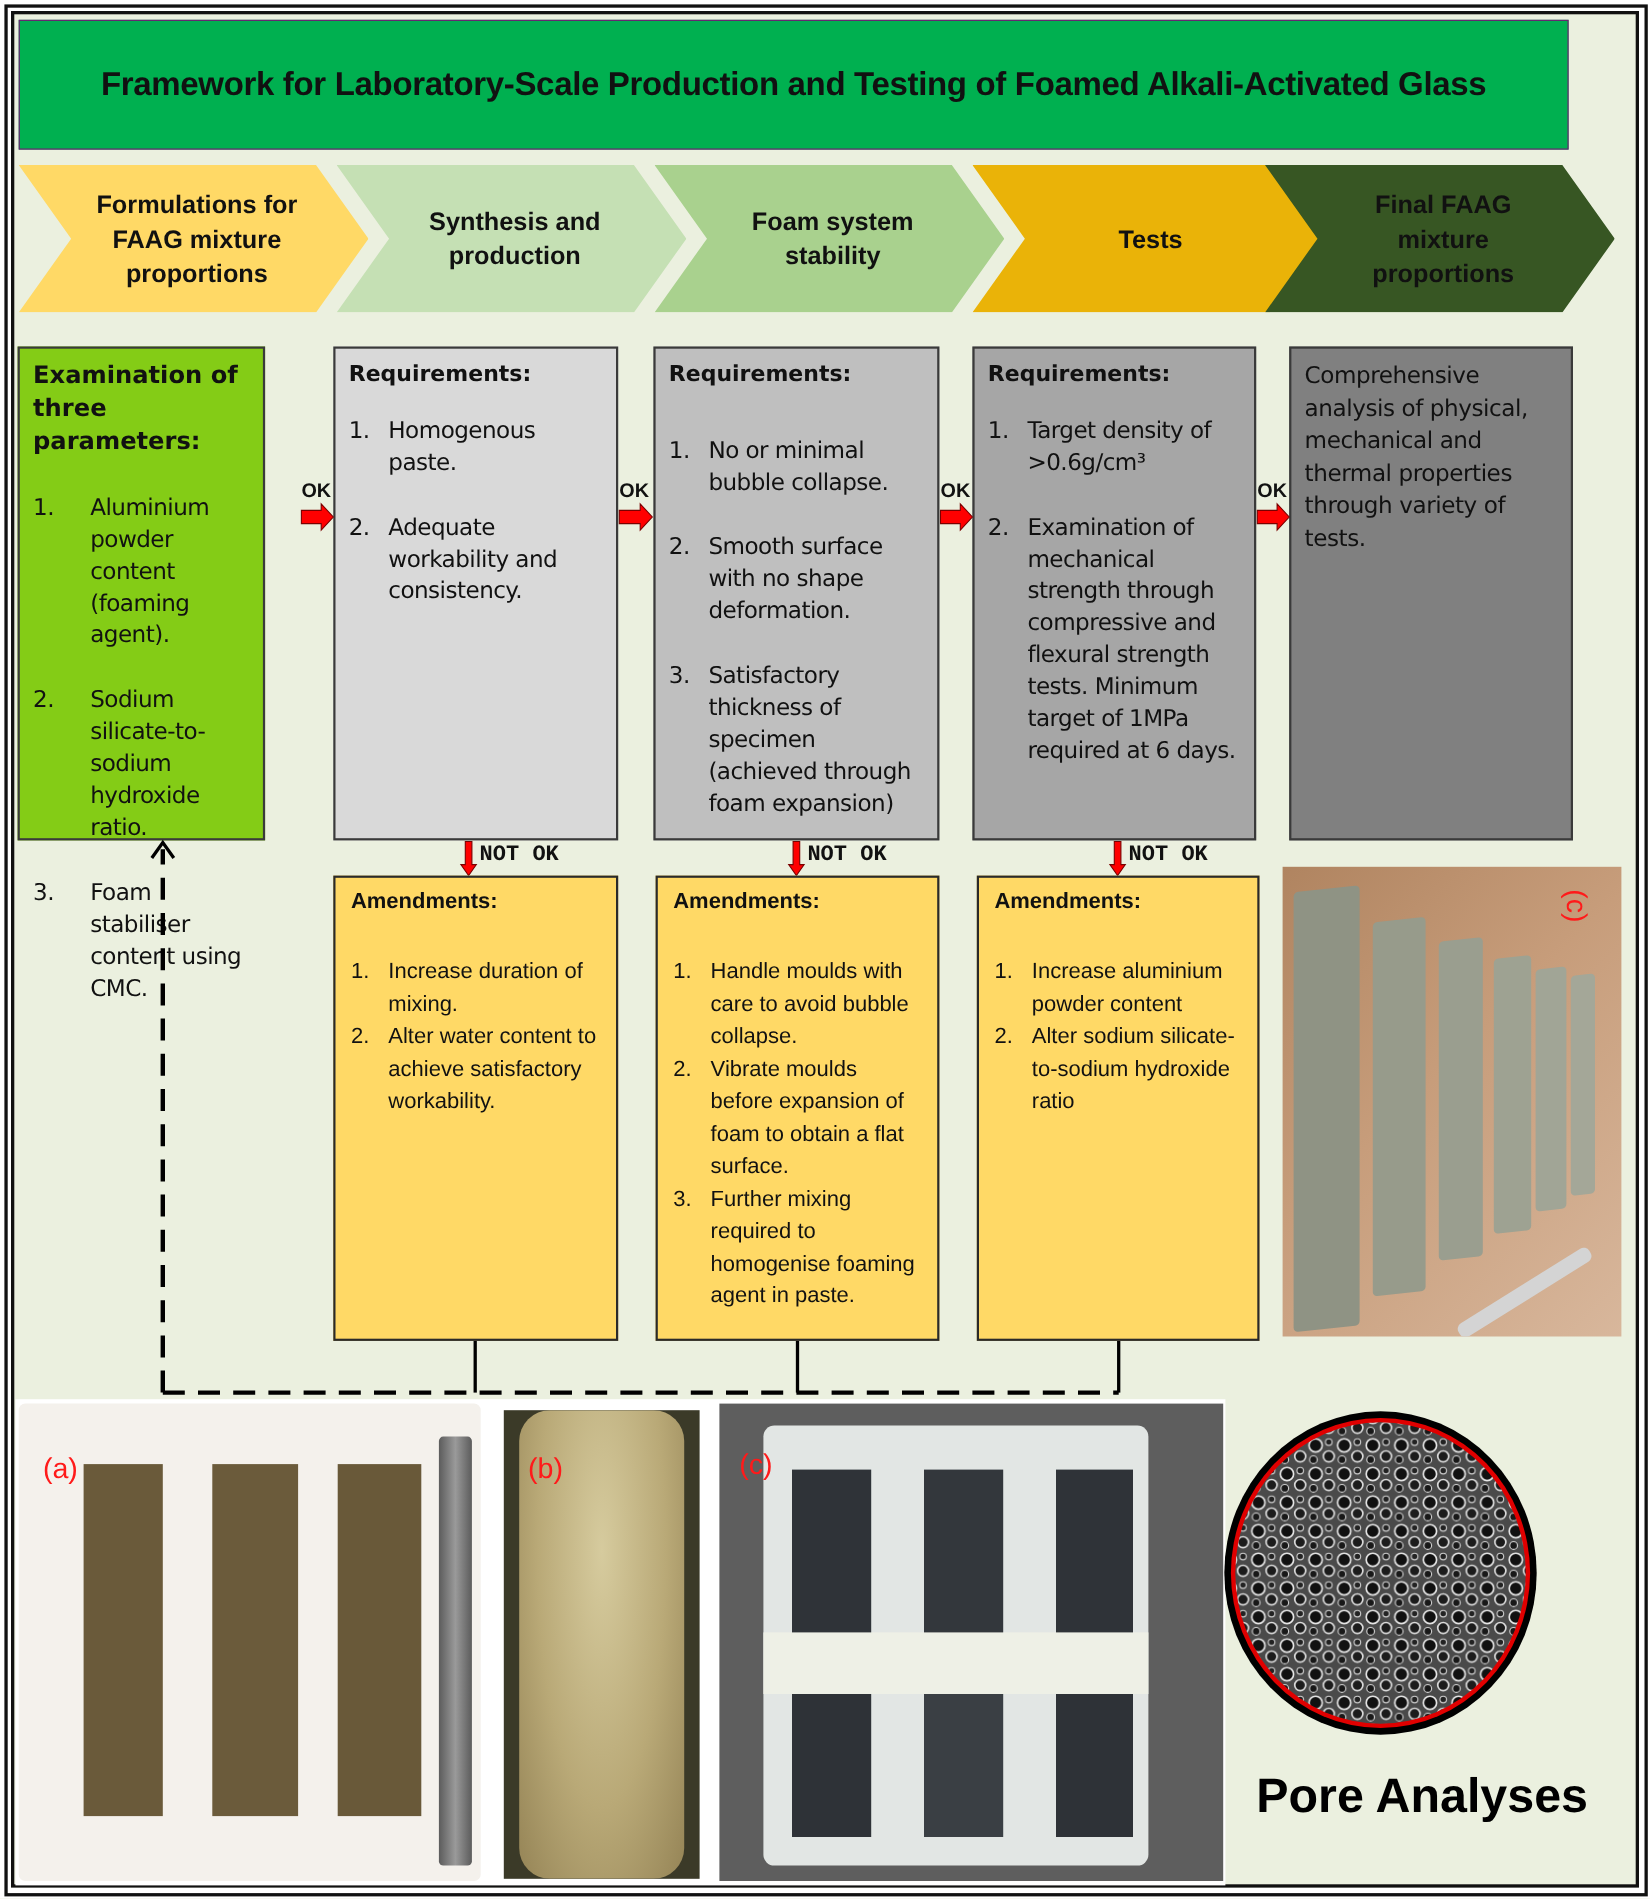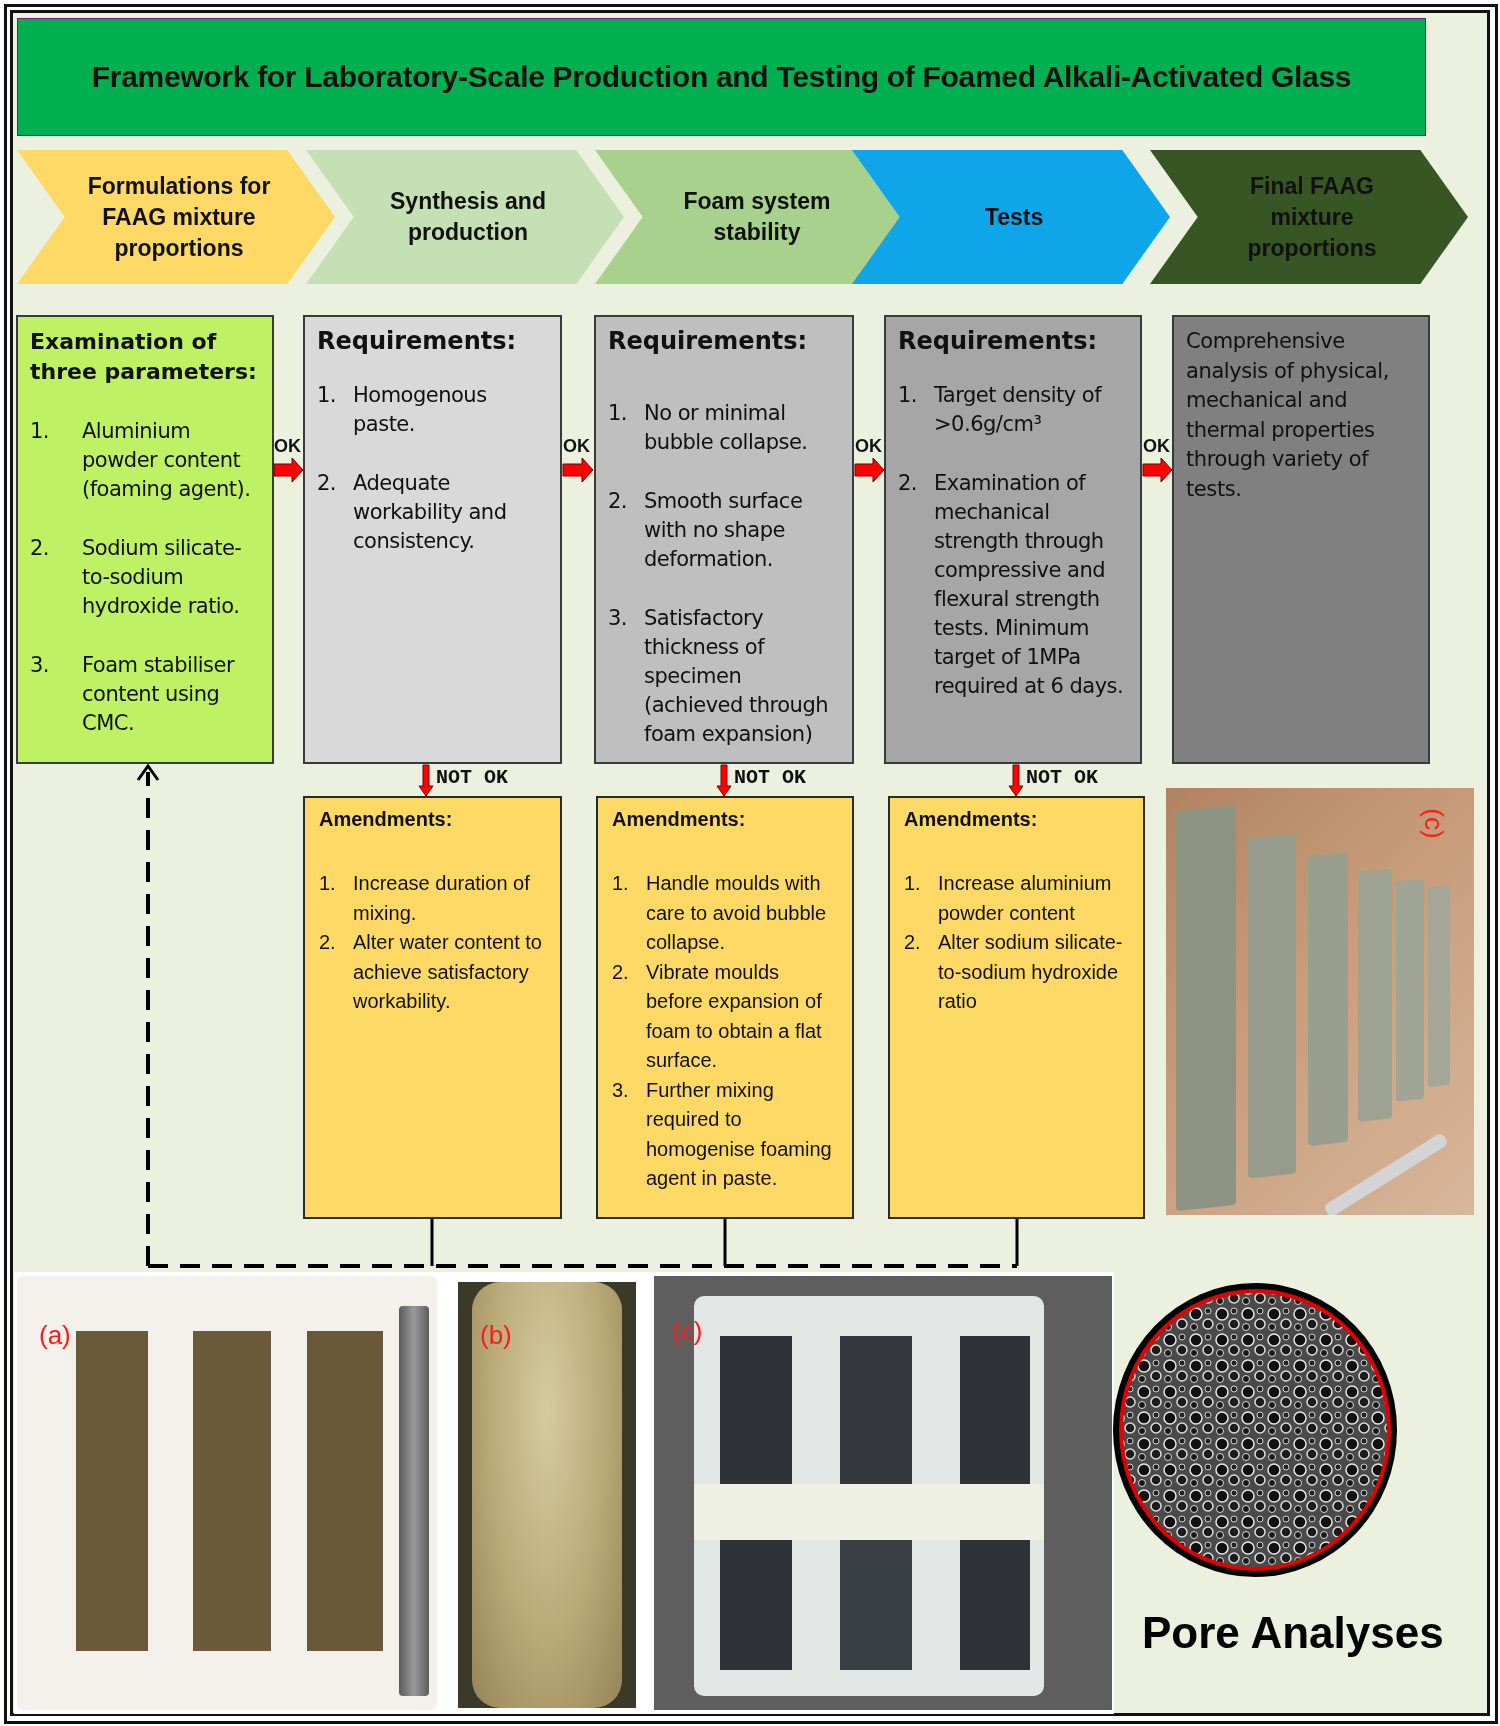--- a/index.html
+++ b/index.html
@@ -6,21 +6,21 @@
   body{width:1500px;height:1726px;background:#ffffff;position:relative;overflow:hidden;font-family:"DejaVu Sans",sans-serif;}
   .frame{position:absolute;left:4px;top:4px;width:1488px;height:1714px;border:3px solid #111;background:#fff;}
   .inner{position:absolute;left:10px;top:10px;width:1480px;height:1706px;border:3px solid #111;background:#ebf0df;box-sizing:border-box;}
   .abs{position:absolute;box-sizing:border-box;}
   .title-bar{left:17px;top:18px;width:1409px;height:118px;background:#00b050;border:1px solid #701a75;display:flex;align-items:center;justify-content:center;}
   .title-bar span{font-family:"Liberation Sans",sans-serif;font-weight:bold;font-size:30px;color:#111;letter-spacing:-0.3px;}
   .chev{top:150px;height:134px;width:318px;display:flex;align-items:center;justify-content:center;text-align:center;
         clip-path:polygon(0 0,85% 0,100% 50%,85% 100%,0 100%,15% 50%);}
   .chev span{font-family:"Liberation Sans",sans-serif;font-weight:bold;font-size:23px;line-height:31px;color:#111;width:60%;padding-left:6px;}
   .box{top:315px;height:449px;border:2px solid #3a3a3a;padding:10px 12px;font-family:"DejaVu Sans",sans-serif;color:#111;}
-  .box h3{margin:0;font-family:"DejaVu Sans",sans-serif;font-weight:bold;font-size:24px;}
+  .box h3{margin:0;font-family:"DejaVu Sans",sans-serif;font-weight:bold;font-size:20px;}
   .box h3.big{font-size:22px;line-height:30px;}
   .box ol{margin:30px 0 0 0;padding:0;list-style:none;}
   .box li{display:flex;font-size:21px;line-height:29px;margin-bottom:30px;letter-spacing:-0.5px;}
   .box li .num{flex:0 0 36px;}
   .box1 li .num{flex:0 0 52px;}
   .box li .txt{flex:1;}
   .amend{top:796px;height:423px;background:#ffd966;border:2px solid #2a2a2a;padding:10px 14px;color:#111;}
   .amend h3{margin:0;font-family:"Liberation Sans",sans-serif;font-weight:bold;font-size:20px;}
   .amend ol{margin:38px 0 0 0;padding:0;list-style:none;}
   .amend li{display:flex;font-family:"Liberation Sans",sans-serif;font-size:20px;line-height:29.5px;}
@@ -42,28 +42,28 @@
 
 <div class="abs chev" style="left:17px;background:#ffd966;">
   <span>Formulations for FAAG mixture proportions</span>
 </div>
 <div class="abs chev" style="left:306px;background:#c5e0b4;">
   <span>Synthesis and production</span>
 </div>
 <div class="abs chev" style="left:595px;background:#a9d18e;">
   <span>Foam system stability</span>
 </div>
-<div class="abs chev" style="left:852px;background:#0ea5e9;">
+<div class="abs chev" style="left:884px;background:#eab308;">
   <span>Tests</span>
 </div>
 <div class="abs chev" style="left:1150px;background:#375623;">
   <span>Final FAAG mixture proportions</span>
 </div>
 
-<div class="abs box box1" style="left:16px;width:258px;background:#bef264;">
+<div class="abs box box1" style="left:16px;width:225px;background:#84cc16;">
   <h3 class="big">Examination of three parameters:</h3>
   <ol>
     <li>
         <span class="num">1.</span>
         <span class="txt">Aluminium powder content (foaming agent).</span>
       </li>
     <li>
         <span class="num">2.</span>
         <span class="txt">Sodium silicate-to-sodium hydroxide ratio.</span>
       </li>

